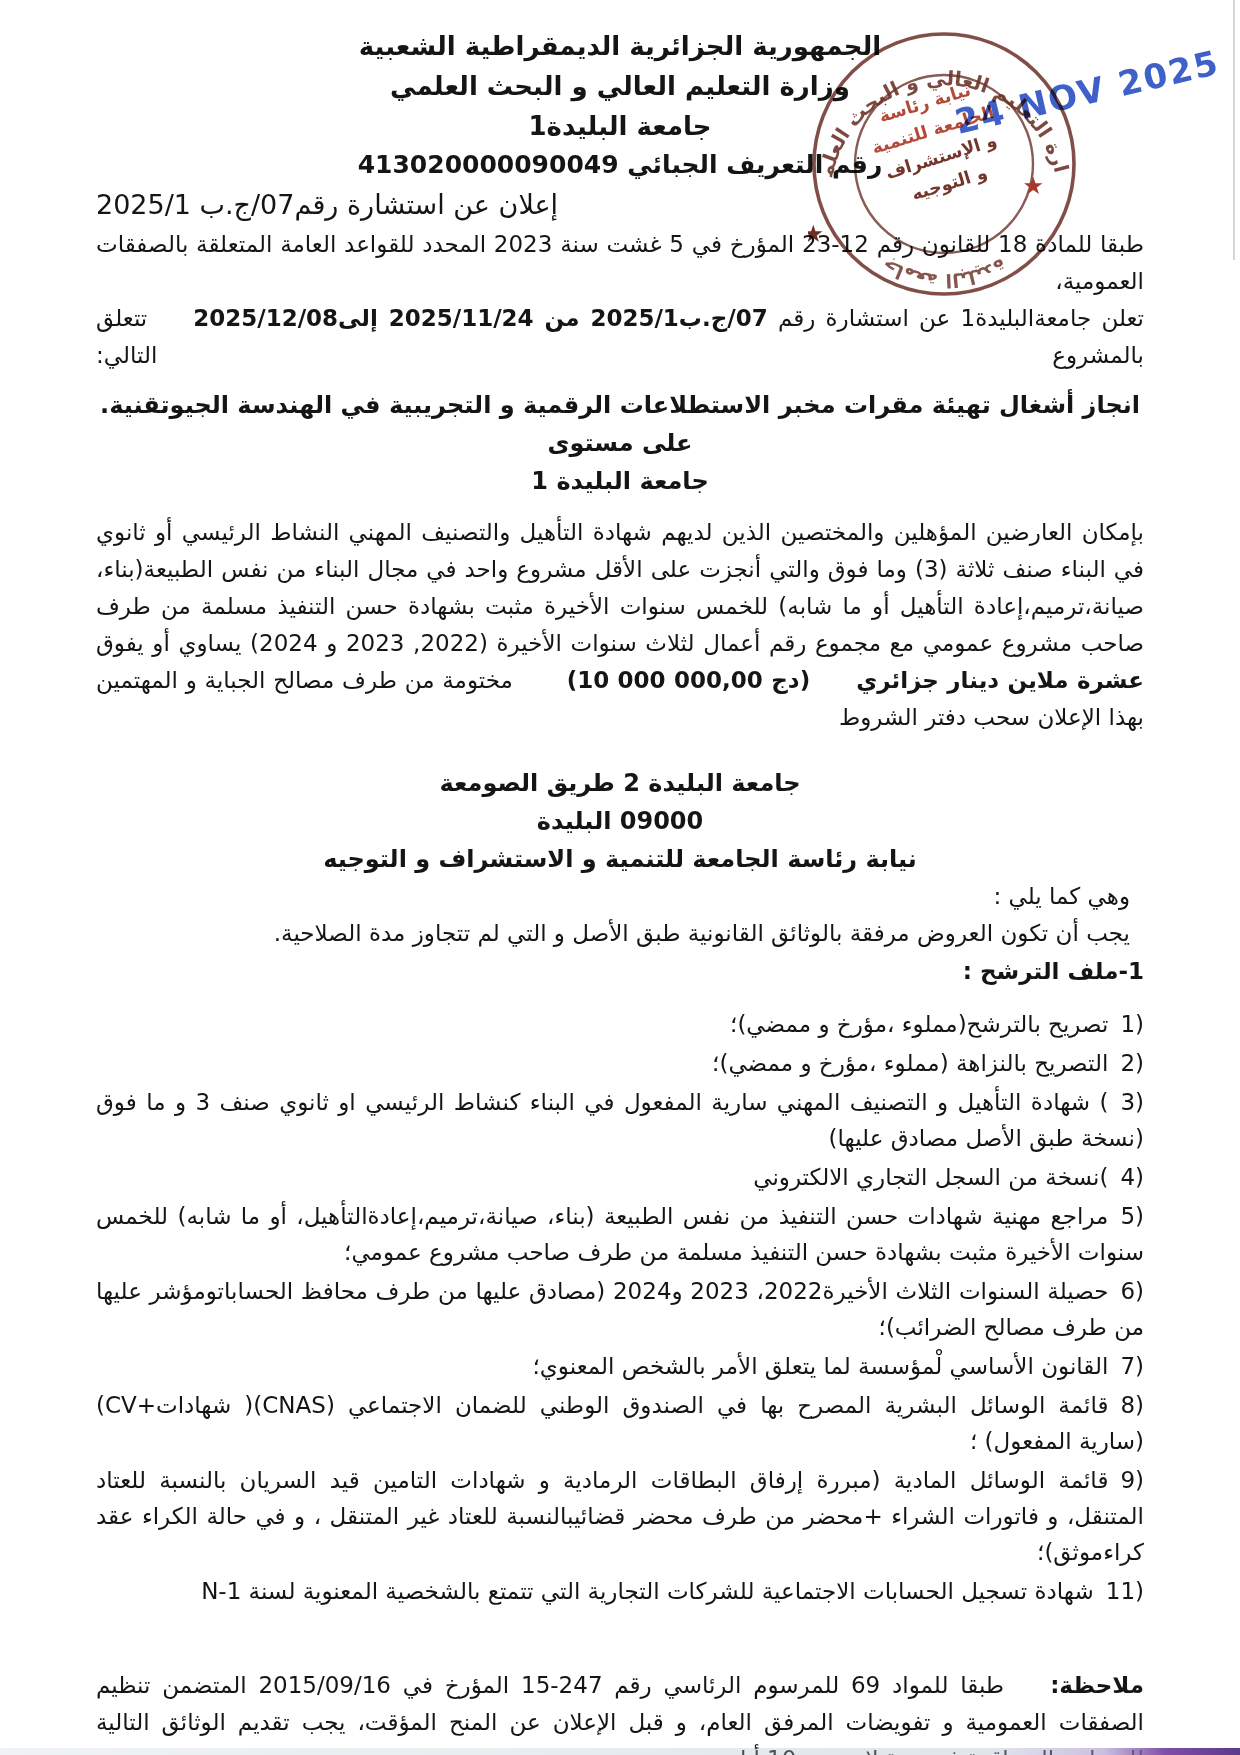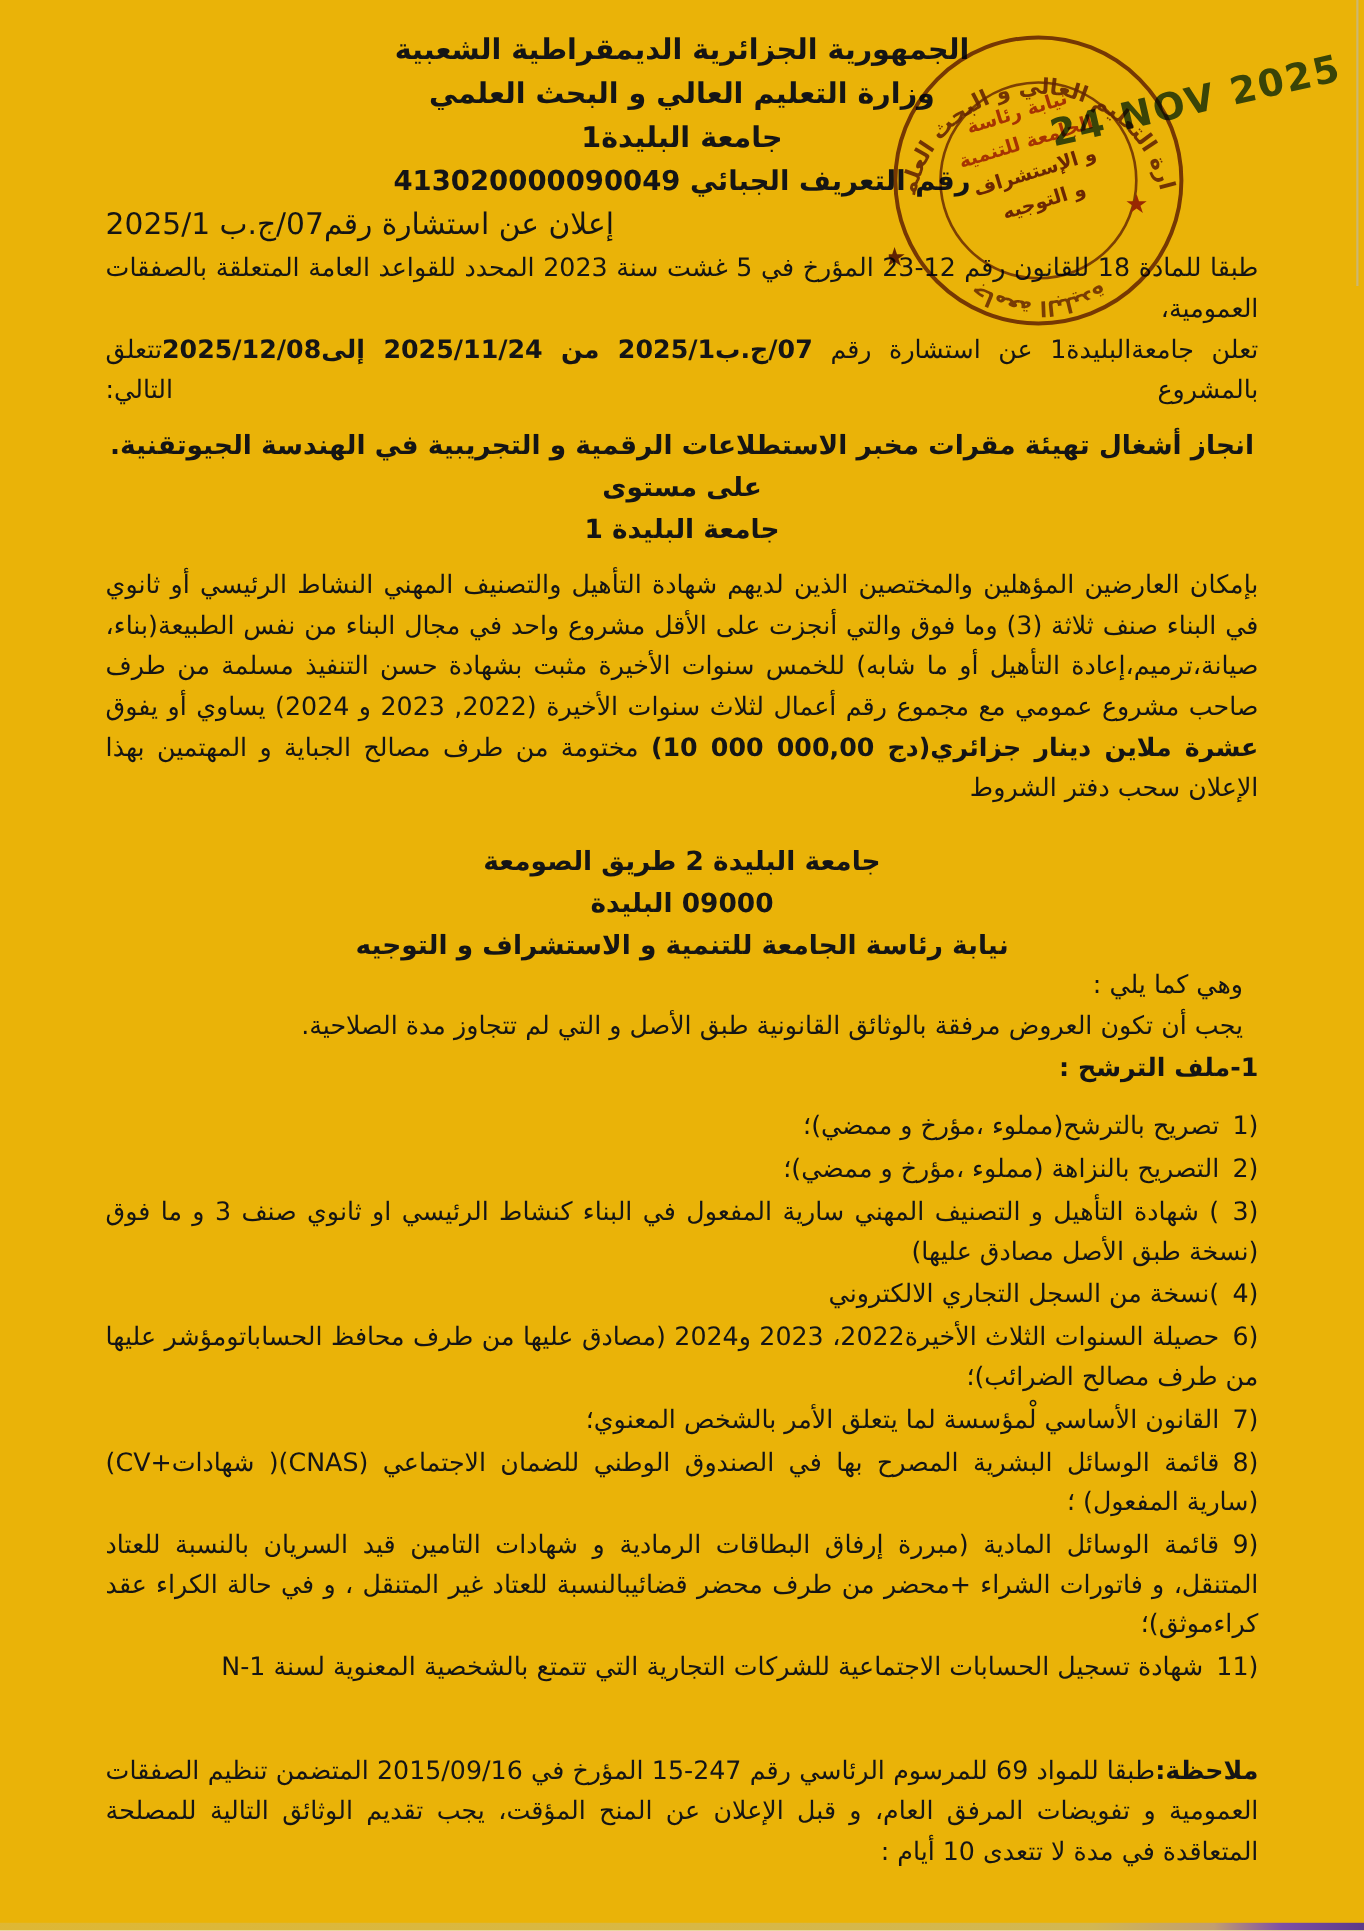--- a/index.html
+++ b/index.html
@@ -1,27 +1,27 @@
 <!DOCTYPE html>
 <html lang="ar" dir="rtl"><head>
 <meta charset="utf-8">
 <style>
   html,body{margin:0;padding:0;background:#e8e8e8;}
   .page{
     position:relative;
     width:1240px;height:1755px;
     margin:0 auto;
-    background:#eab308;
+    background:#ffffff;
     overflow:hidden;
     font-family:"DejaVu Sans",sans-serif;
     color:#151515;
     direction:rtl;
   }
   .content{padding:26px 96px 0 96px;font-size:23px;line-height:37px;}
-  .b{font-weight:bold;}
+  .b{font-weight:bold;margin-left:46px;}
   .hdr-line{text-align:center;font-weight:bold;font-size:26px;line-height:40px;}
   .tax-line{text-align:center;font-weight:bold;font-size:25px;line-height:38px;}
   .doc-title{text-align:left;font-weight:normal;font-size:27px;line-height:42px;}
   .intro-line{text-align:justify;text-align-last:justify;line-height:37px;}
   .project-line{text-align:center;font-weight:bold;font-size:24px;line-height:38px;}
   .para{text-align:justify;line-height:37px;}
   .tail-line{line-height:37px;}
   .addr{text-align:center;font-weight:bold;font-size:24px;line-height:38px;}
   .req-line{line-height:37px;padding-right:14px;}
   .req-head{font-weight:bold;line-height:38px;}
@@ -87,20 +87,21 @@
 
     <div class="req-line">وهي كما يلي :</div>
     <div class="req-line">يجب أن تكون العروض مرفقة بالوثائق القانونية طبق الأصل و التي لم تتجاوز مدة الصلاحية.</div>
     <div class="req-head">1-ملف الترشح :</div>
 
     <div class="list">
       <div class="item"><span class="num">1)</span><span>تصريح بالترشح(مملوء ،مؤرخ و ممضي)؛</span></div>
       <div class="item"><span class="num">2)</span><span>التصريح بالنزاهة (مملوء ،مؤرخ و ممضي)؛</span></div>
       <div class="item"><span class="num">3)</span><span>) شهادة التأهيل و التصنيف المهني سارية المفعول في البناء كنشاط الرئيسي او ثانوي صنف 3 و ما فوق (نسخة طبق الأصل مصادق عليها)</span></div>
       <div class="item"><span class="num">4)</span><span>)نسخة من السجل التجاري الالكتروني</span></div>
+      <div class="item"><span class="num">5)</span><span>مراجع مهنية شهادات حسن التنفيذ من نفس الطبيعة (بناء، صيانة،ترميم،إعادةالتأهيل، أو ما شابه) للخمس سنوات الأخيرة مثبت بشهادة حسن التنفيذ مسلمة من طرف صاحب مشروع عمومي؛</span></div>
       <div class="item"><span class="num">6)</span><span>حصيلة السنوات الثلاث الأخيرة2022، 2023 و2024 (مصادق عليها من طرف محافظ الحساباتومؤشر عليها من طرف مصالح الضرائب)؛</span></div>
       <div class="item"><span class="num">7)</span><span>القانون الأساسي لْمؤسسة لما يتعلق الأمر بالشخص المعنوي؛</span></div>
       <div class="item"><span class="num">8)</span><span>قائمة الوسائل البشرية المصرح بها في الصندوق الوطني للضمان الاجتماعي (CNAS)( شهادات+CV) (سارية المفعول) ؛</span></div>
       <div class="item"><span class="num">9)</span><span>قائمة الوسائل المادية (مبررة إرفاق البطاقات الرمادية و شهادات التامين قيد السريان بالنسبة للعتاد المتنقل، و فاتورات الشراء +محضر من طرف محضر قضائيبالنسبة للعتاد غير المتنقل ، و في حالة الكراء عقد كراءموثق)؛</span></div>
       <div class="item"><span class="num">11)</span><span>شهادة تسجيل الحسابات الاجتماعية للشركات التجارية التي تتمتع بالشخصية المعنوية لسنة N-1</span></div>
     </div>
 
     <div class="note-para" style="margin-top:58px;"><span class="b">ملاحظة:</span><span>طبقا للمواد 69 للمرسوم الرئاسي رقم 247-15  المؤرخ في 2015/09/16 المتضمن تنظيم الصفقات العمومية و تفويضات المرفق العام، و قبل الإعلان عن المنح المؤقت، يجب تقديم الوثائق التالية للمصلحة المتعاقدة في مدة لا تتعدى 10 أيام :</span></div>
 
   </div>

